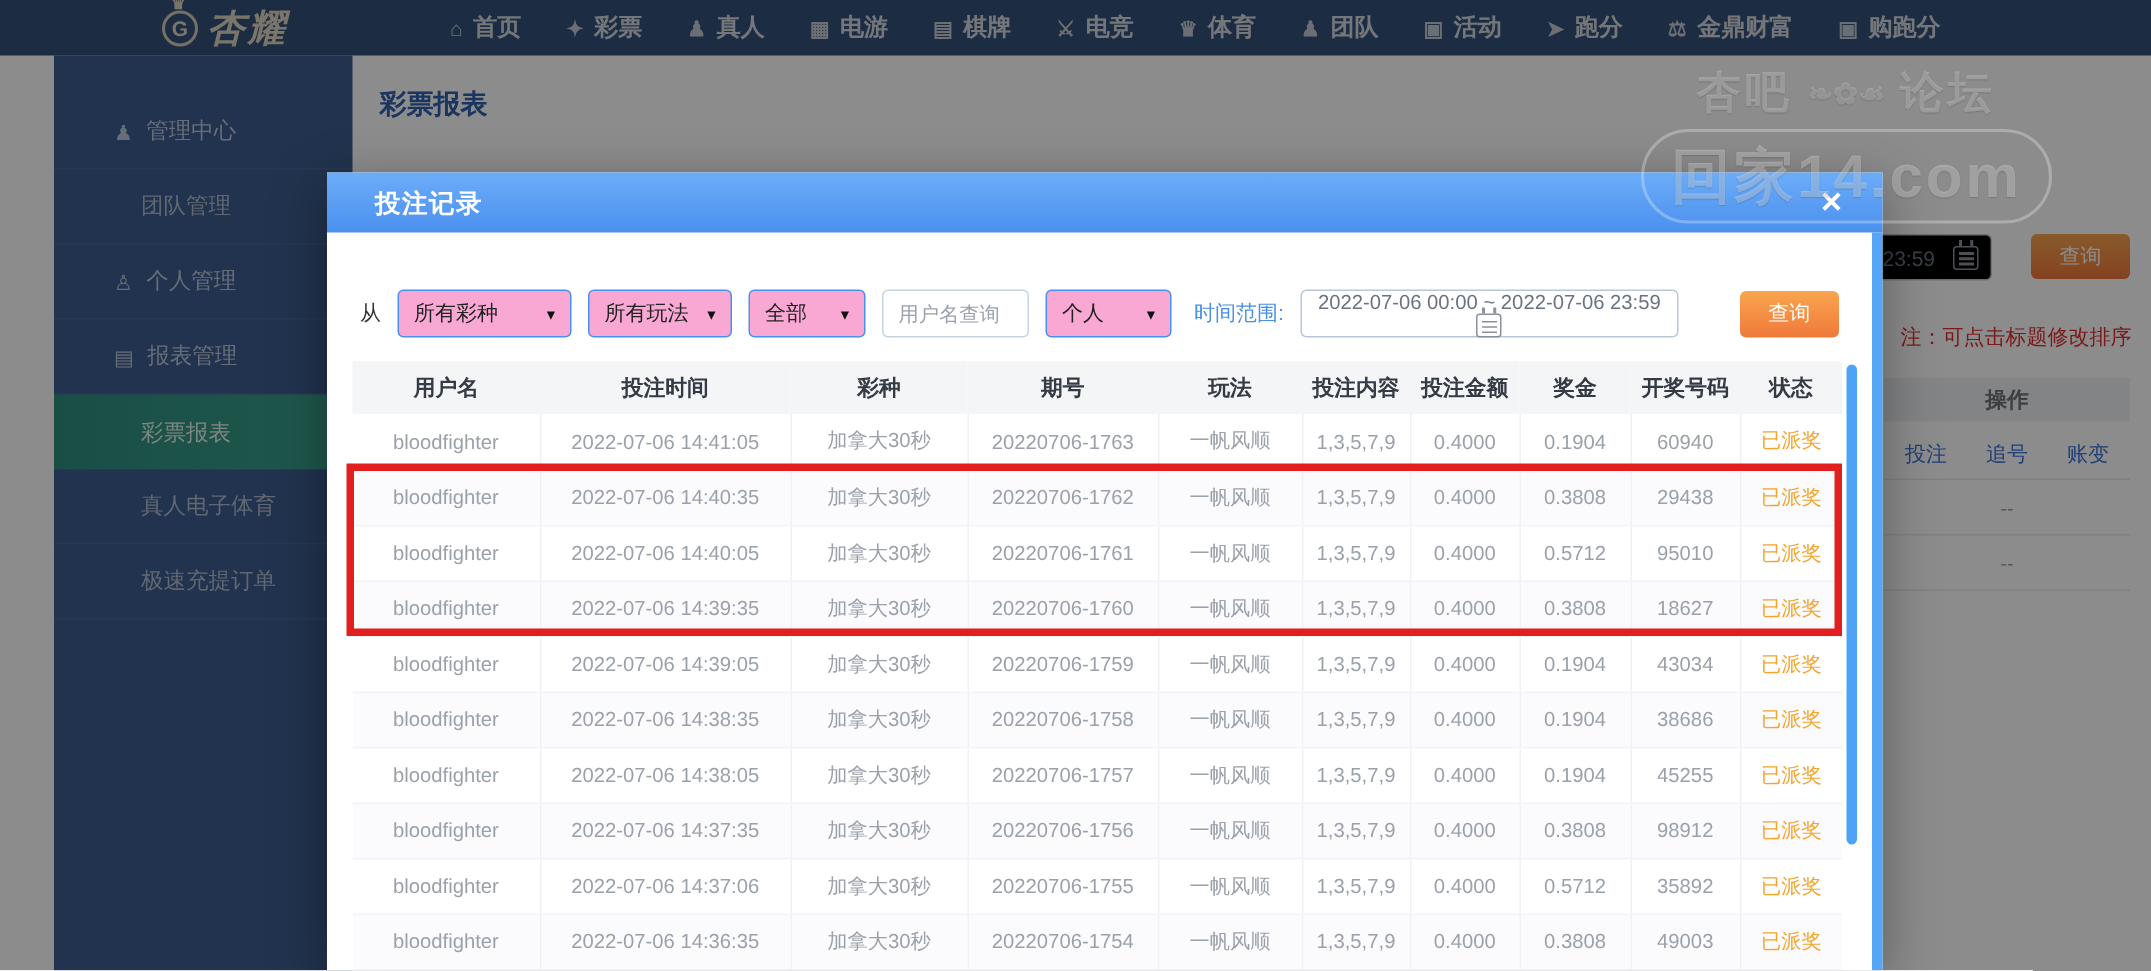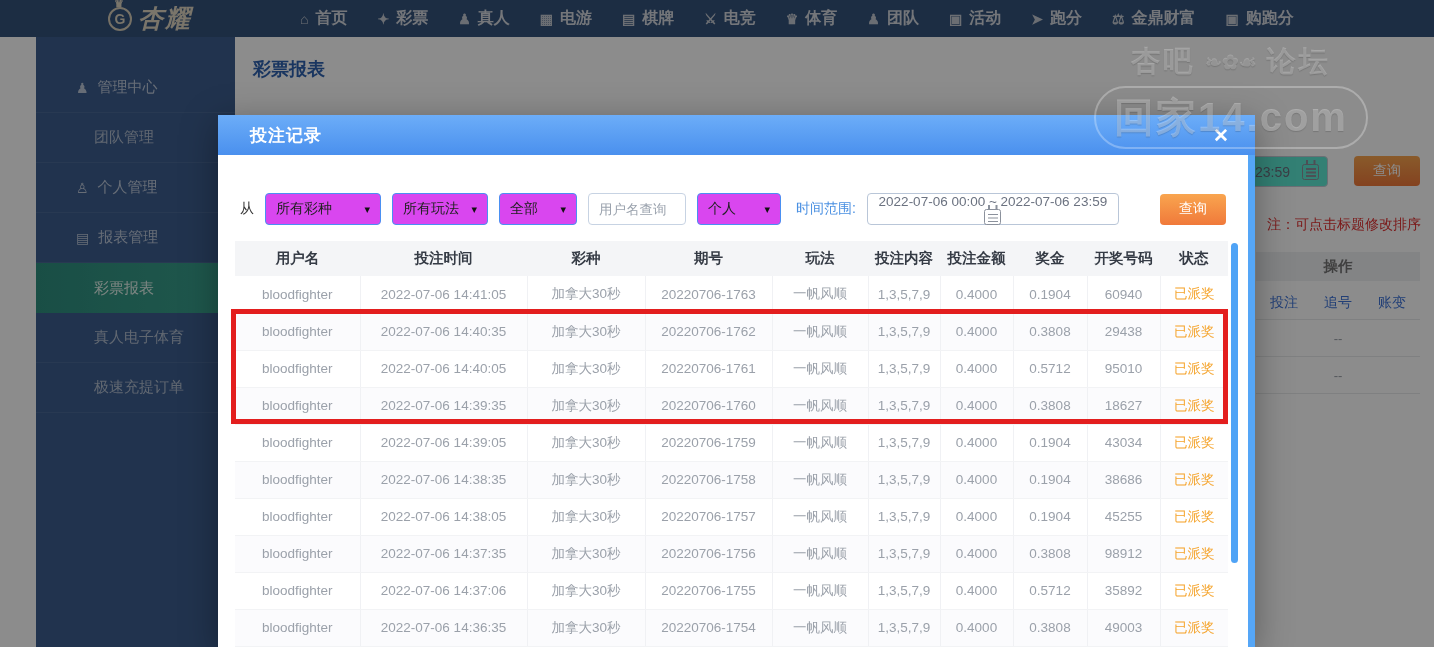--- a/index.html
+++ b/index.html
@@ -25,21 +25,21 @@
     background:#3c5d8f; z-index:9; padding-top:26px; }
   .side-item { height:50px; display:flex; align-items:center; padding-left:40px;
     color:#bcc7d8; font-size:15px; cursor:pointer; border-bottom:1px solid rgba(255,255,255,0.07); }
   .side-item.lvl1 { padding-left:58px; color:#b0bccd; }
   .side-item.active { background:linear-gradient(90deg,#2f8f7f,#3aa18d); color:#e3f2ec; border-bottom:none; }
   .side-icon { margin-right:9px; font-size:14px; }
 
   
   #main { position:absolute; left:235px; top:37px; right:0; bottom:0; background:#fff; z-index:8; }
   #page-title { color:#2e62b0; font-size:18px; font-weight:bold; margin:20px 0 0 18px; }
-  .bgw-date { position:absolute; left:1246px; top:156px; width:82px; height:31px; background:#5eead4;
+  .bgw-date { position:absolute; left:1246px; top:156px; width:82px; height:31px; background:#000000;
     border:1px solid #c3cbd6; border-radius:4px; display:flex; align-items:center; justify-content:space-between;
     padding:0 8px; color:#6b7280; font-size:14px; z-index:8; }
   .bgw-query { position:absolute; left:1354px; top:156px; width:66px; height:30px; border:none;
     border-radius:4px; background:linear-gradient(180deg,#f9a54f,#f0793a); color:#fff; font-size:14px;
     cursor:pointer; z-index:8; font-family:inherit; }
   .bgw-note { position:absolute; right:13px; top:216px; color:#e03030; font-size:14px; z-index:8; }
   .bgw-ops-header { position:absolute; left:1256px; top:252px; width:164px; height:29px; background:#eef0f3;
     display:flex; align-items:center; justify-content:center; font-size:14.5px; font-weight:bold; color:#737373;
     z-index:8; }
   .bgw-ops-links { position:absolute; left:1256px; top:287px; width:164px; height:33px; display:flex;
@@ -65,21 +65,21 @@
   
   #modal { position:absolute; left:218px; top:115px; width:1037px; height:532px; background:#fff;
     z-index:100; box-shadow:0 8px 34px rgba(0,0,0,0.35); }
   #modal-header { height:40px; background:linear-gradient(180deg,#6cadf8,#4a90ee); display:flex;
     align-items:center; justify-content:space-between; padding:0 26px 0 32px; }
   #modal-title { color:#fff; font-size:17px; font-weight:bold; letter-spacing:1px; }
   #modal-close { color:#fff; font-size:19px; font-weight:bold; cursor:pointer; line-height:1; }
   #modal-scroll-strip { position:absolute; right:0; top:40px; bottom:0; width:7px; background:#55a6f7; }
 
   .filters { display:flex; align-items:center; gap:11px; margin:38px 0 0 22px; font-size:14px; color:#333; }
-  .sel { height:32px; border:1px solid #4a90f2; border-radius:4px; background:#d946ef; display:flex;
+  .sel { height:32px; border:1px solid #4a90f2; border-radius:4px; background:#f9a8d4; display:flex;
     align-items:center; justify-content:space-between; padding:0 10px; cursor:pointer; color:#222; }
   .sel .chev { font-size:11px; color:#111; margin-left:8px; }
   .sel.w1{width:116px}.sel.w2{width:96px}.sel.w3{width:78px}.sel.w4{width:84px}
   .txt-input { width:98px; height:32px; border:1px solid #c7d3e3; border-radius:4px; padding:0 10px;
     font-size:13.5px; color:#333; font-family:inherit; }
   .txt-input::placeholder { color:#9aa2ad; }
   .time-label { color:#4a90e2; margin-left:4px; }
   .date-input { width:252px; height:32px; border:1px solid #b9c6d8; border-radius:4px; display:flex;
     align-items:center; justify-content:space-between; padding:0 9px; color:#6b7280; font-size:13.5px;
     cursor:pointer;flex-direction:column; }

